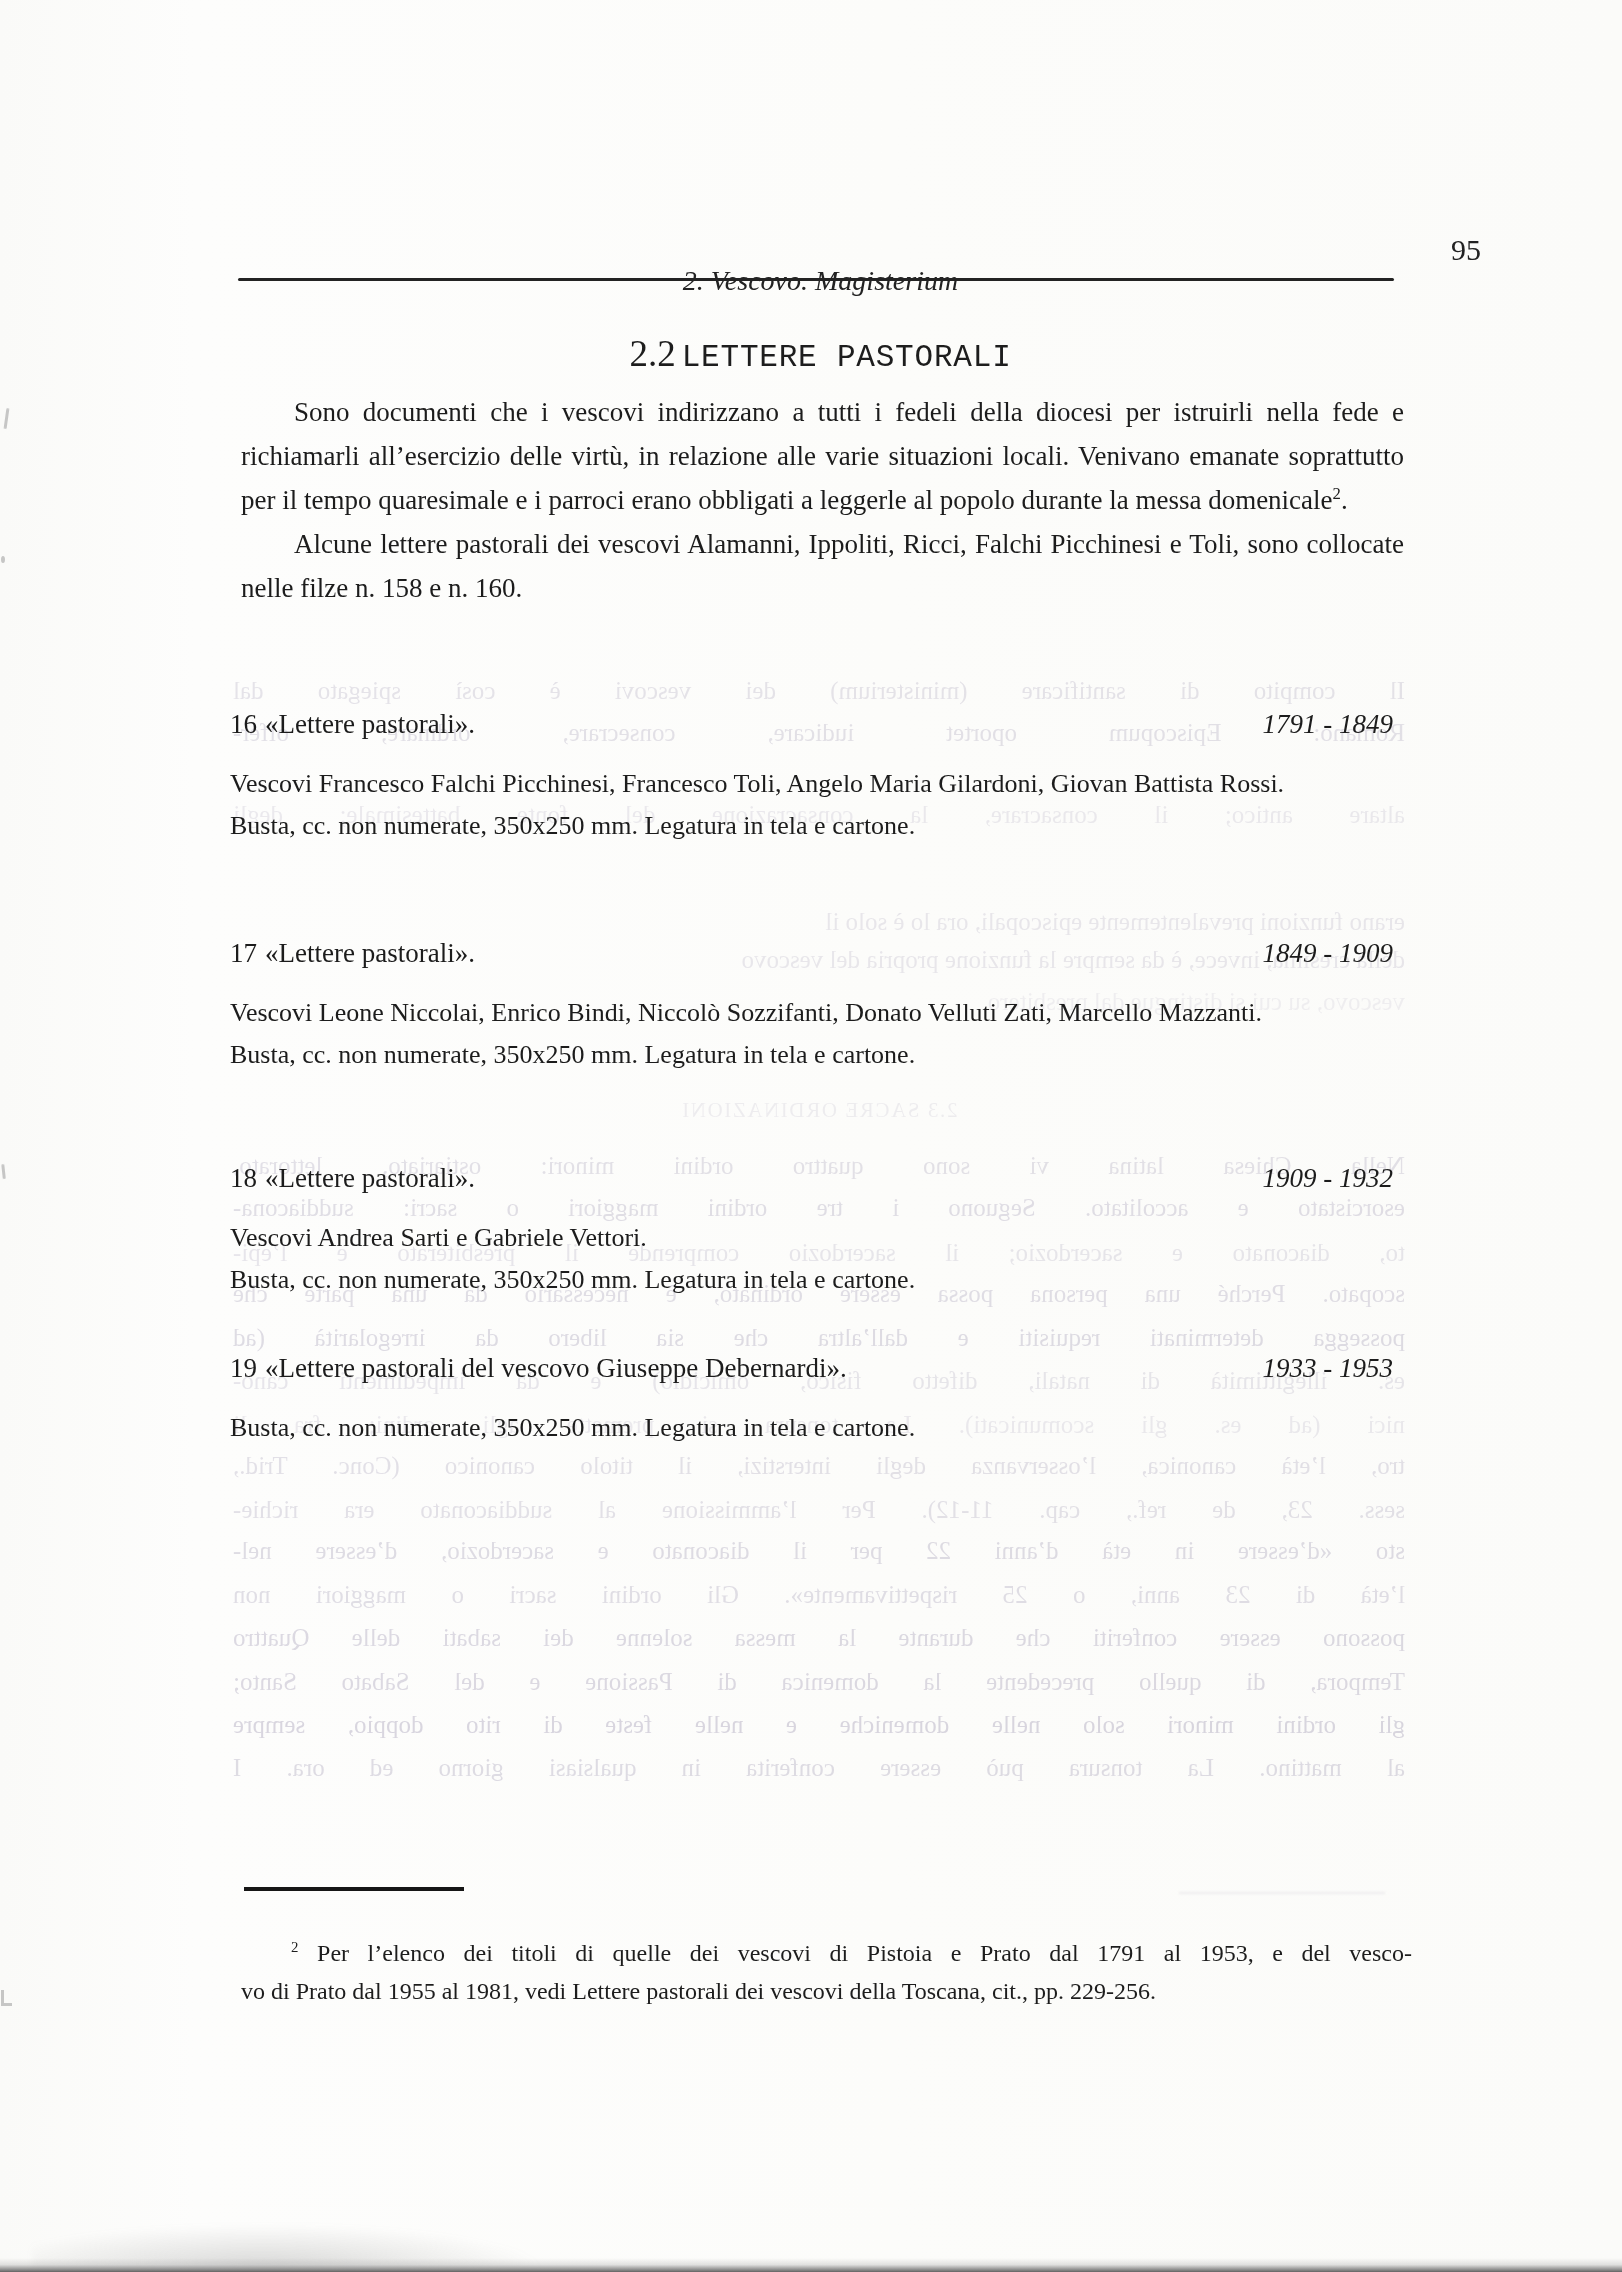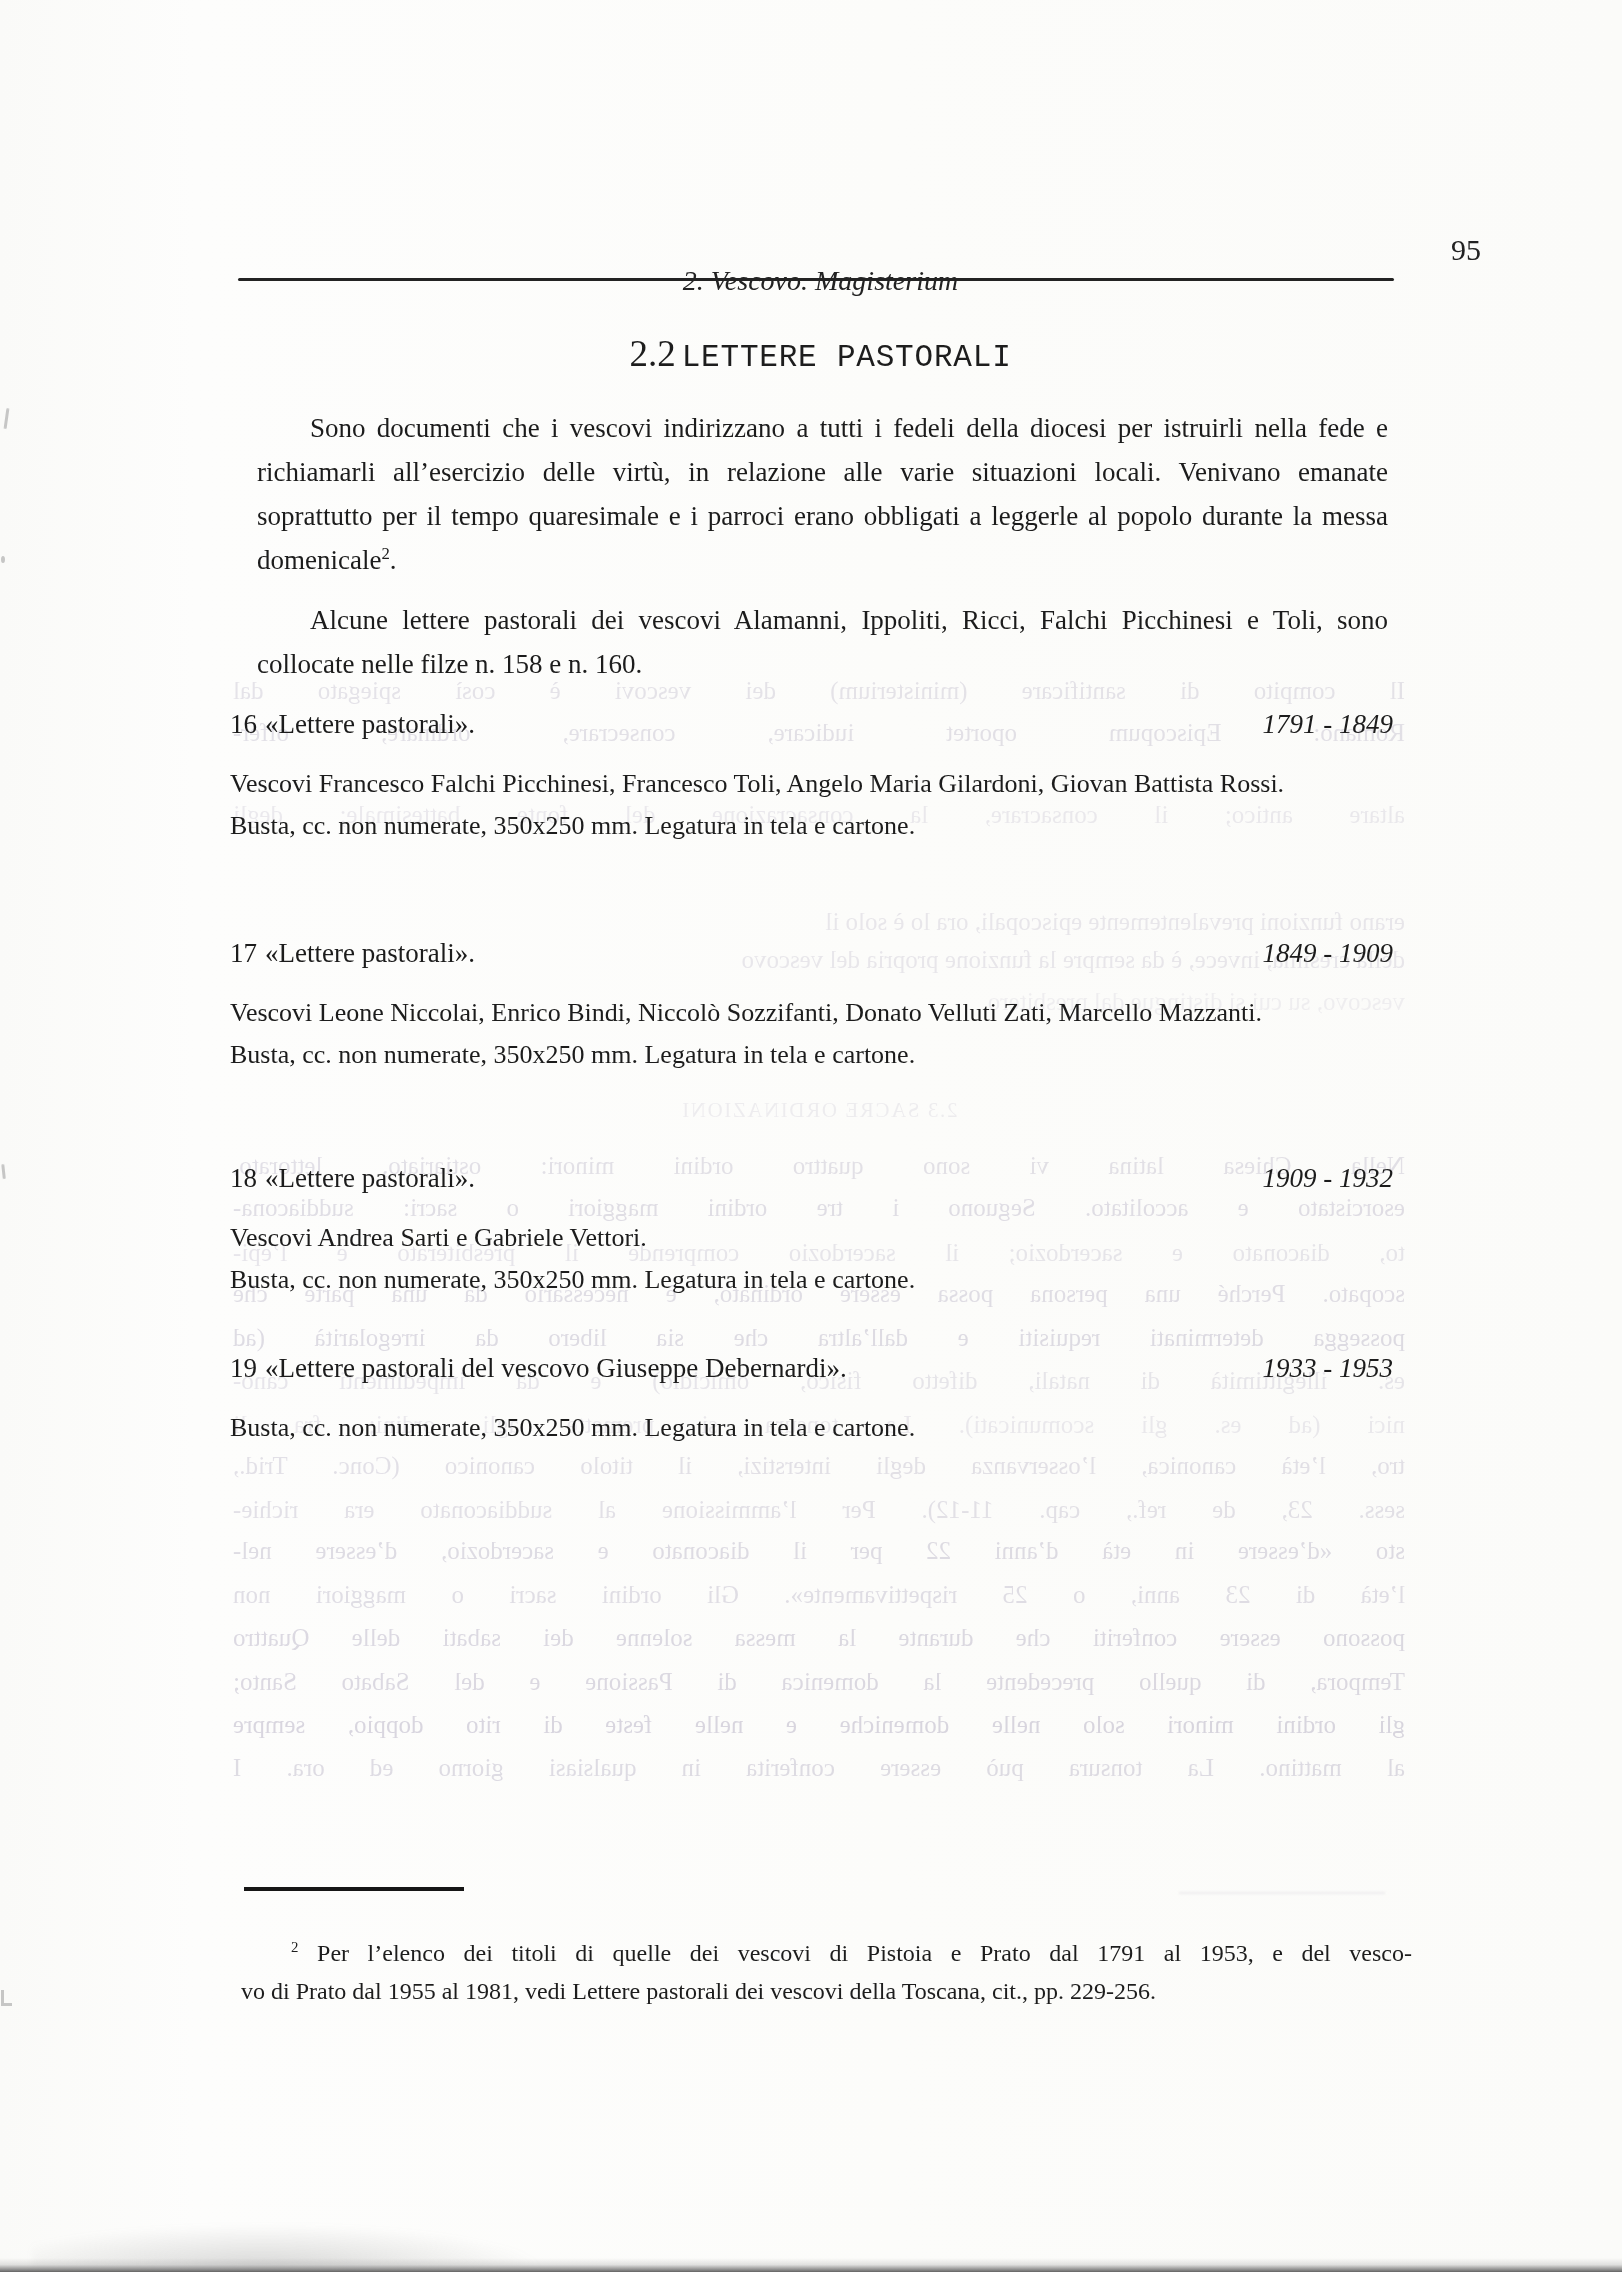--- a/index.html
+++ b/index.html
@@ -36,21 +36,21 @@
     text-align:center;color:#1d1d1d;white-space:nowrap;
   }
   .sec-num{font-size:37px;}
   .sec-title{font-size:31px;letter-spacing:0.8px;margin-left:6px;font-family:Liberation Mono, monospace;}
 
   
   .body-text{
     position:absolute;top:390px;left:241px;width:1163px;
     font-size:27px;line-height:44px;color:#1c1c1c;
   }
-  .body-text p{margin:16px;text-align:justify;text-indent:53px;}
+  .body-text p{margin:0;text-align:justify;text-indent:53px;}
   .body-text sup{font-size:0.62em;vertical-align:super;line-height:0;}
 
   
   .entry{position:absolute;left:230px;width:1163px;color:#1c1c1c;}
   .entry-head{
     display:flex;justify-content:space-between;align-items:baseline;
     font-size:27px;line-height:35px;
   }
   .entry-title .sp{margin-right:8px;}
   .entry-dates{font-style:italic;font-size:27px;}

